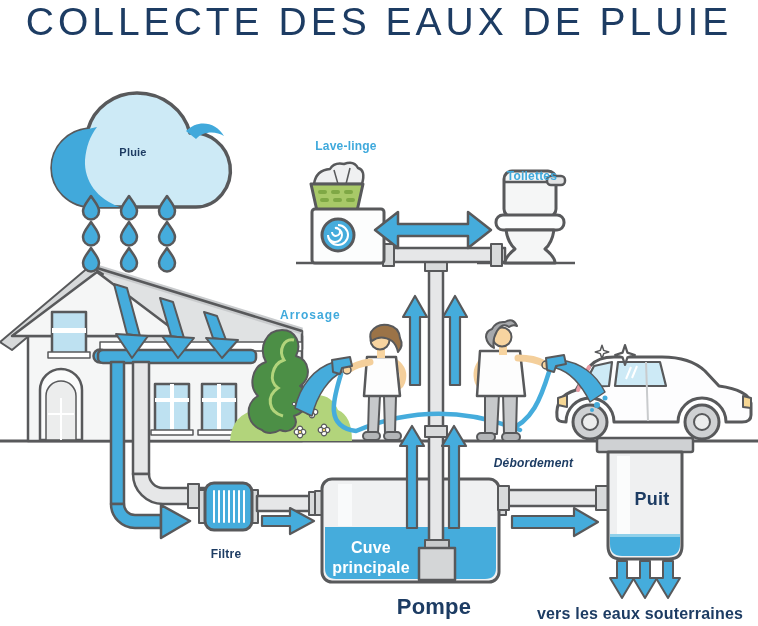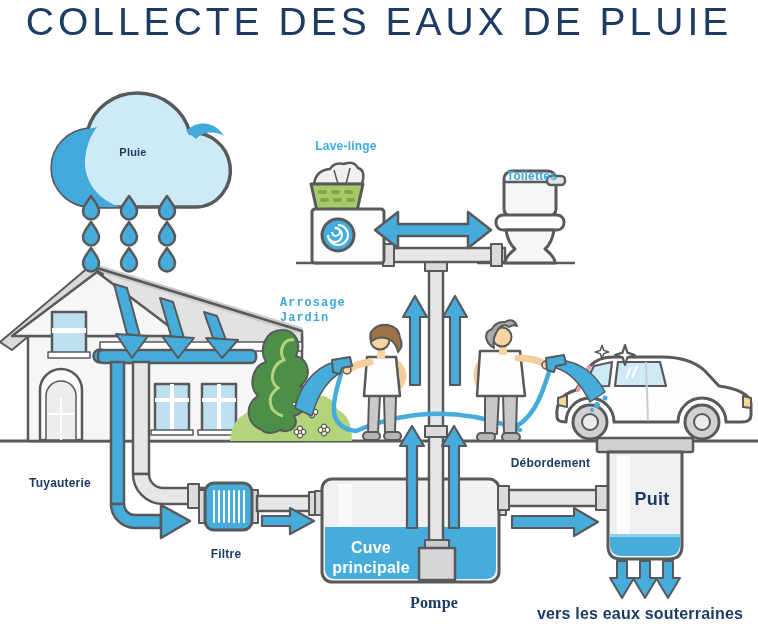--- a/index.html
+++ b/index.html
@@ -282,28 +282,26 @@
     <use href="#star" x="602" y="352" transform="translate(602,352) scale(0.75) translate(-602,-352)"></use>
     <use href="#star" x="625" y="355" transform="translate(625,355) scale(1.1) translate(-625,-355)"></use>
   </g>
 </svg>
 
 <div class="title">COLLECTE DES EAUX DE PLUIE</div>
 
 <div class="lbl navy" style="left:98px;top:146px;width:70px;font-size:11px;">Pluie</div>
 <div class="lbl sky" style="left:276px;top:139px;width:140px;">Lave-linge</div>
 <div class="lbl sky" style="left:472px;top:139px;width:120px;margin-top:30px;">Toilettes</div>
-<div class="lbl sky left" style="left:280px;top:296px;width:110px;letter-spacing:1px;font-family:Liberation Mono, monospace;">
+<div class="lbl sky left" style="left:280px;top:308px;width:110px;letter-spacing:1px;">
   <div>Arrosage</div>
-  <div>Jardin</div>
 </div>
-<div class="lbl navy" style="left:10px;top:476px;width:100px;">Tuyauterie</div>
 <div class="lbl navy" style="left:176px;top:547px;width:100px;">Filtre</div>
 <div class="lbl white" style="left:311px;top:538px;width:120px;font-size:16px;">
   <div>Cuve</div>
   <div>principale</div>
 </div>
-<div class="lbl navy" style="left:384px;top:593px;width:100px;font-size:16px;font-family:Liberation Serif, serif;">Pompe</div>
-<div class="lbl navy" style="left:488px;top:456px;width:125px;">Débordement</div>
+<div class="lbl navy" style="left:384px;top:593px;width:100px;font-size:22px;">Pompe</div>
+<div class="lbl navy" style="left:471px;top:456px;width:125px;font-style:italic;">Débordement</div>
 <div class="lbl navy" style="left:614px;top:488px;width:76px;font-size:18px;text-align:center;">Puit</div>
 <div class="lbl navy" style="left:520px;top:604px;width:240px;font-size:16px;">vers les eaux souterraines</div>
 
 </div>
 
 </body></html>

